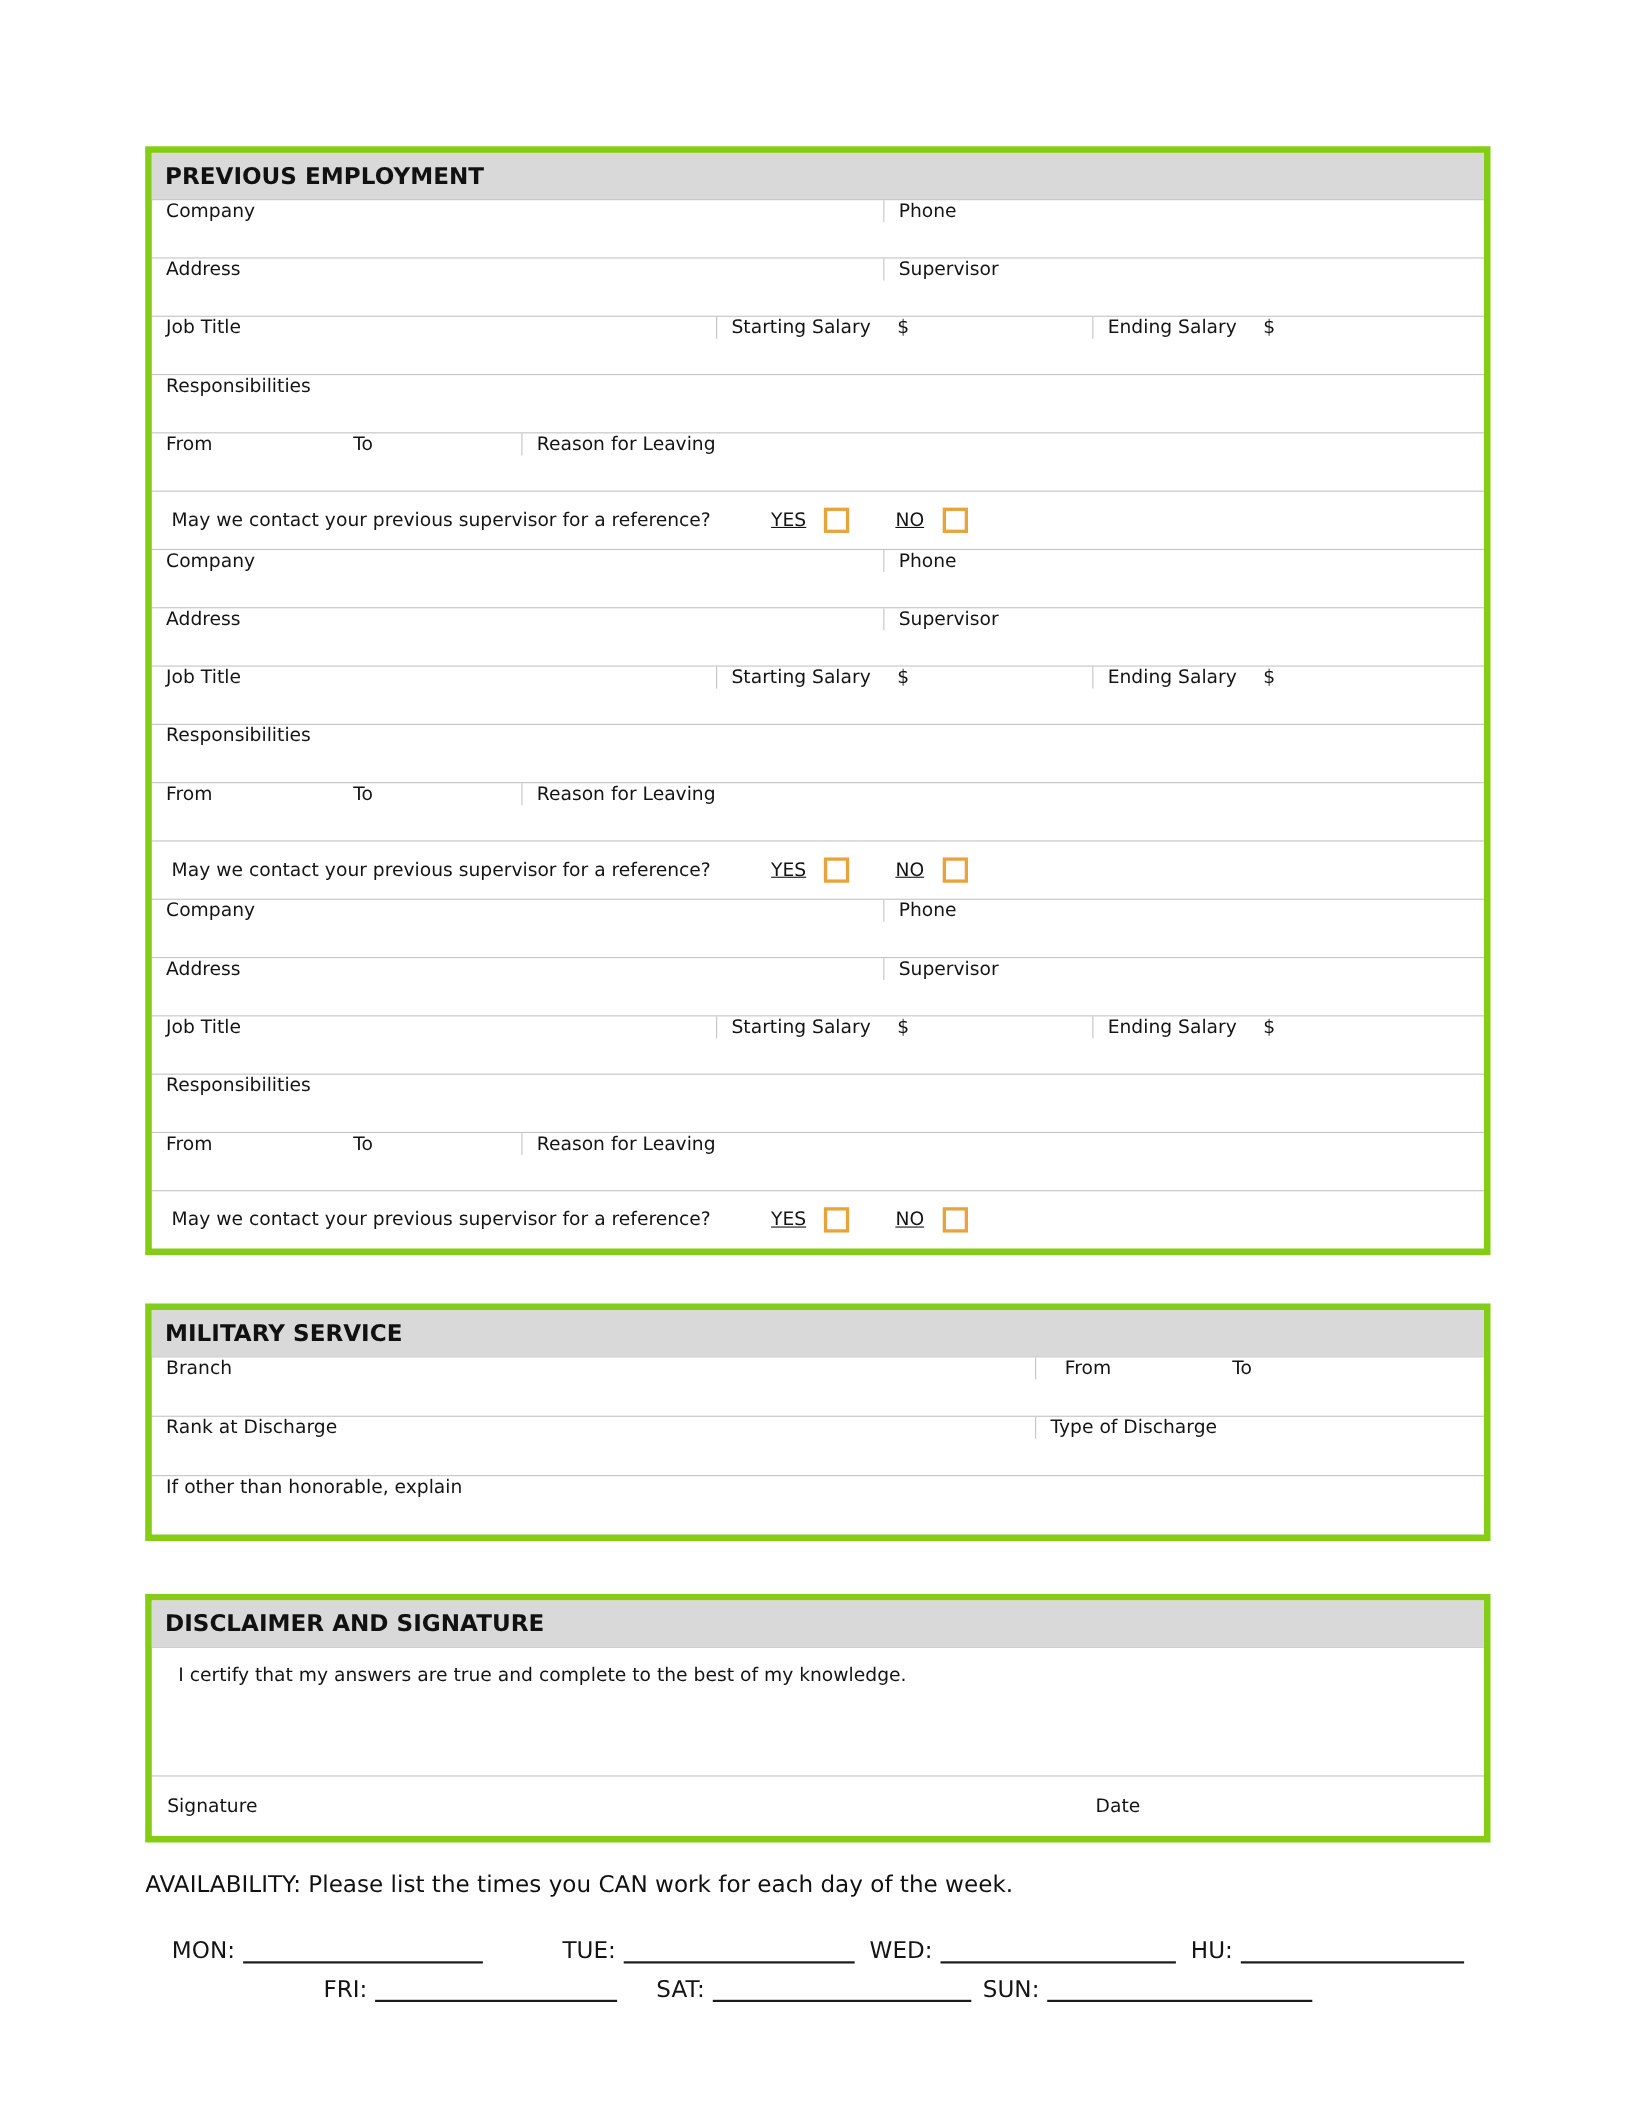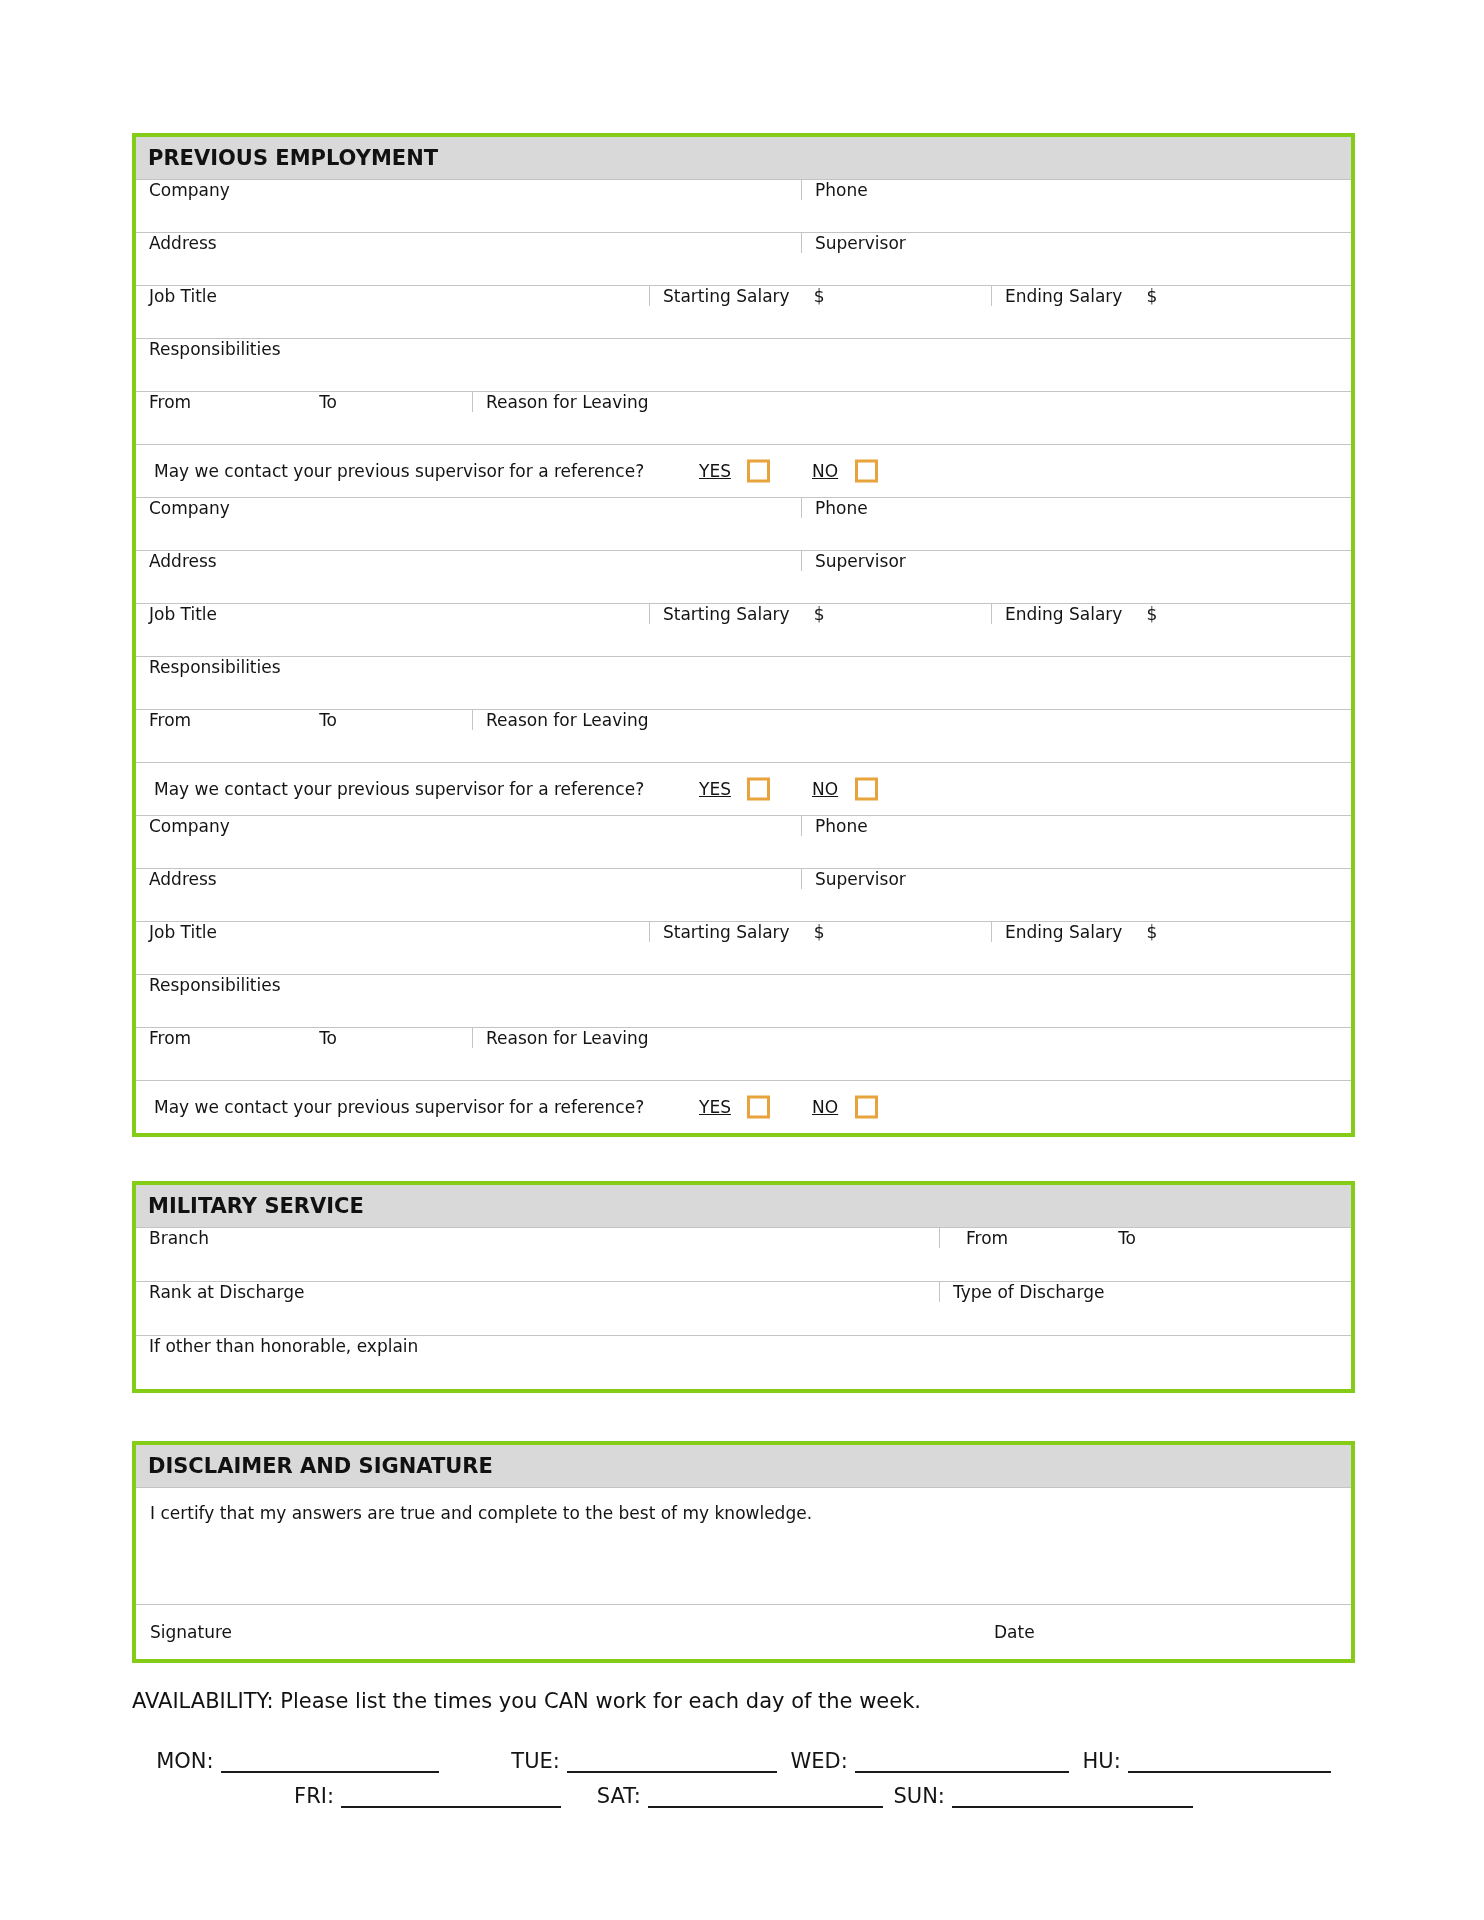--- a/index.html
+++ b/index.html
@@ -10,21 +10,21 @@
     color: #141414;
     position: relative;
   }
   .content {
     position: absolute;
     left: 132px; top: 133px;
     width: 1223px;
   }
   
   .table {
-    border: 4px solid #84cc16;
+    border: 6px solid #84cc16;
     background: #ffffff;
   }
   .band {
     height: 42px;
     background: #d9d9d9;
     display: flex;
     align-items: center;
     padding-left: 12px;
     font-size: 21px;
     font-weight: bold;
@@ -68,21 +68,21 @@
     background: #ffffff;
   }
   .box-yes { left: 611px; }
   .box-no  { left: 719px; }
   
   .mt-military   { margin-top: 44px; }
   .mt-disclaimer { margin-top: 48px; }
   
   .disc-body {
     height: 117px;
-    padding: 12px 14px;
+    padding: 12px 24px;
     border-top: 1px solid #c4c4c4;
     font-size: 17px;
     line-height: 27px;
   }
   .disc-body .p1 { margin-bottom: 11px; }
   .disc-body .p2 { white-space: pre-line; }
   .sig-row {
     position: relative;
     height: 55px;
     border-top: 1px solid #c4c4c4;

